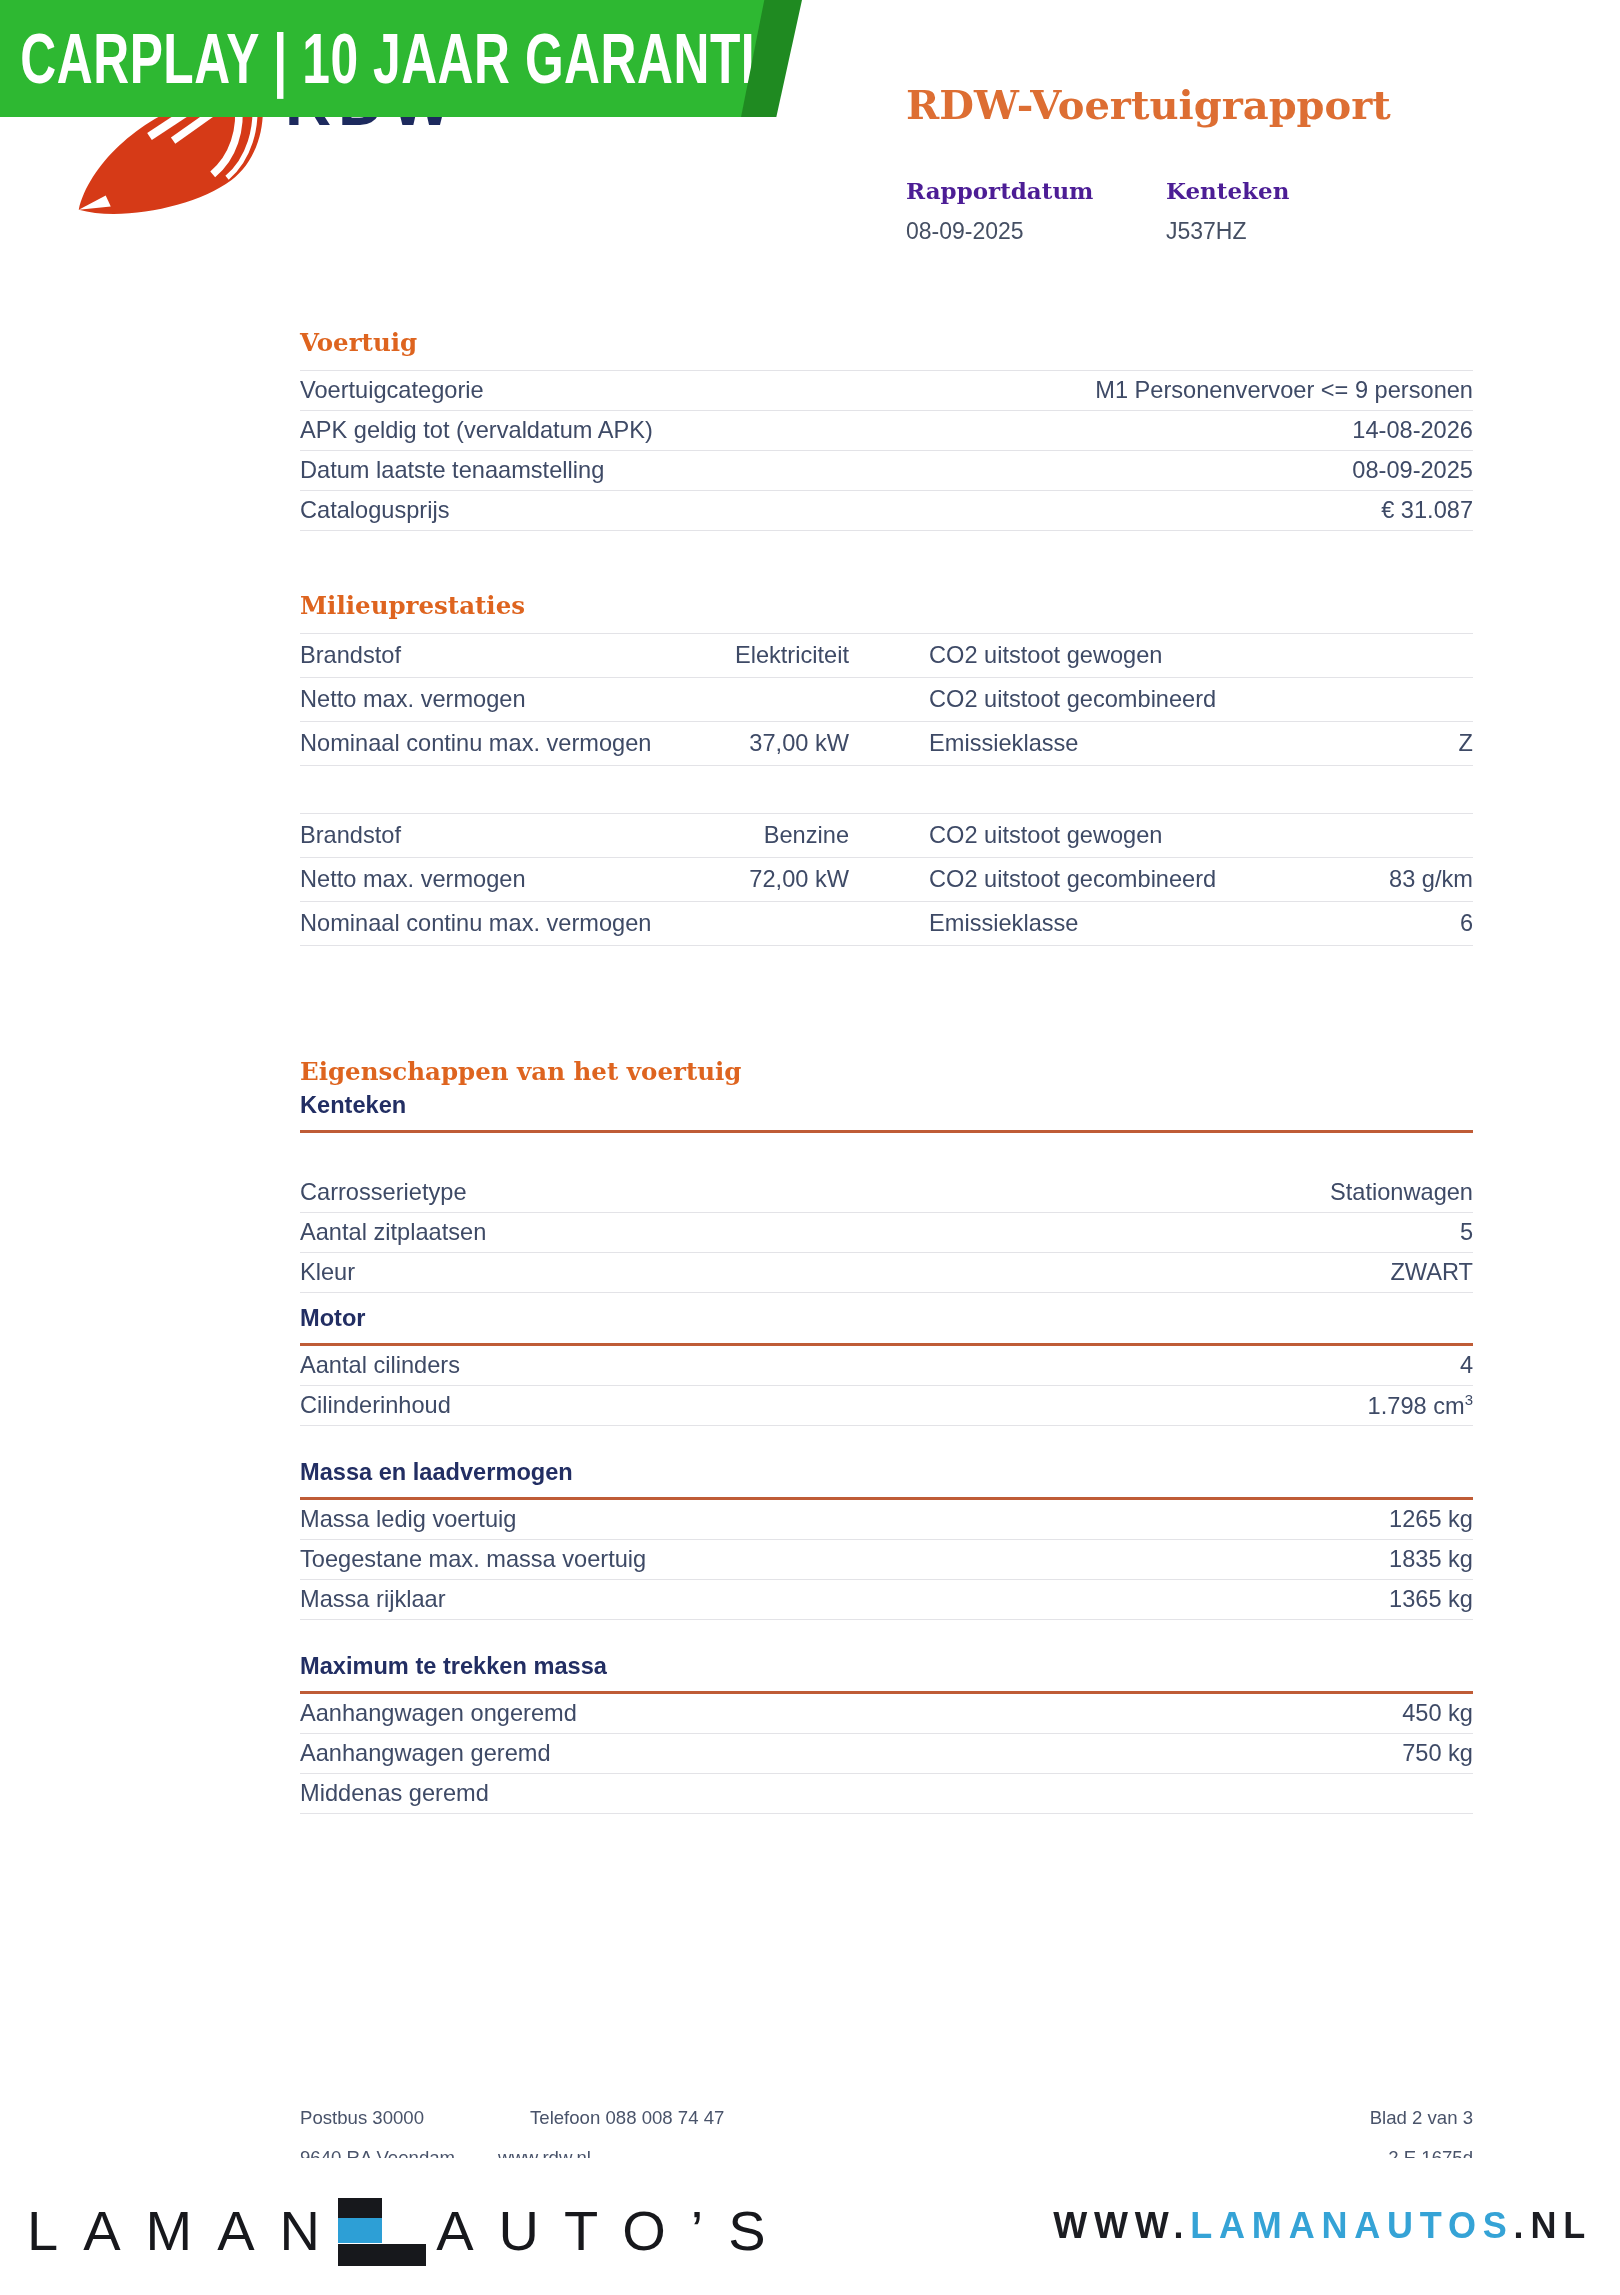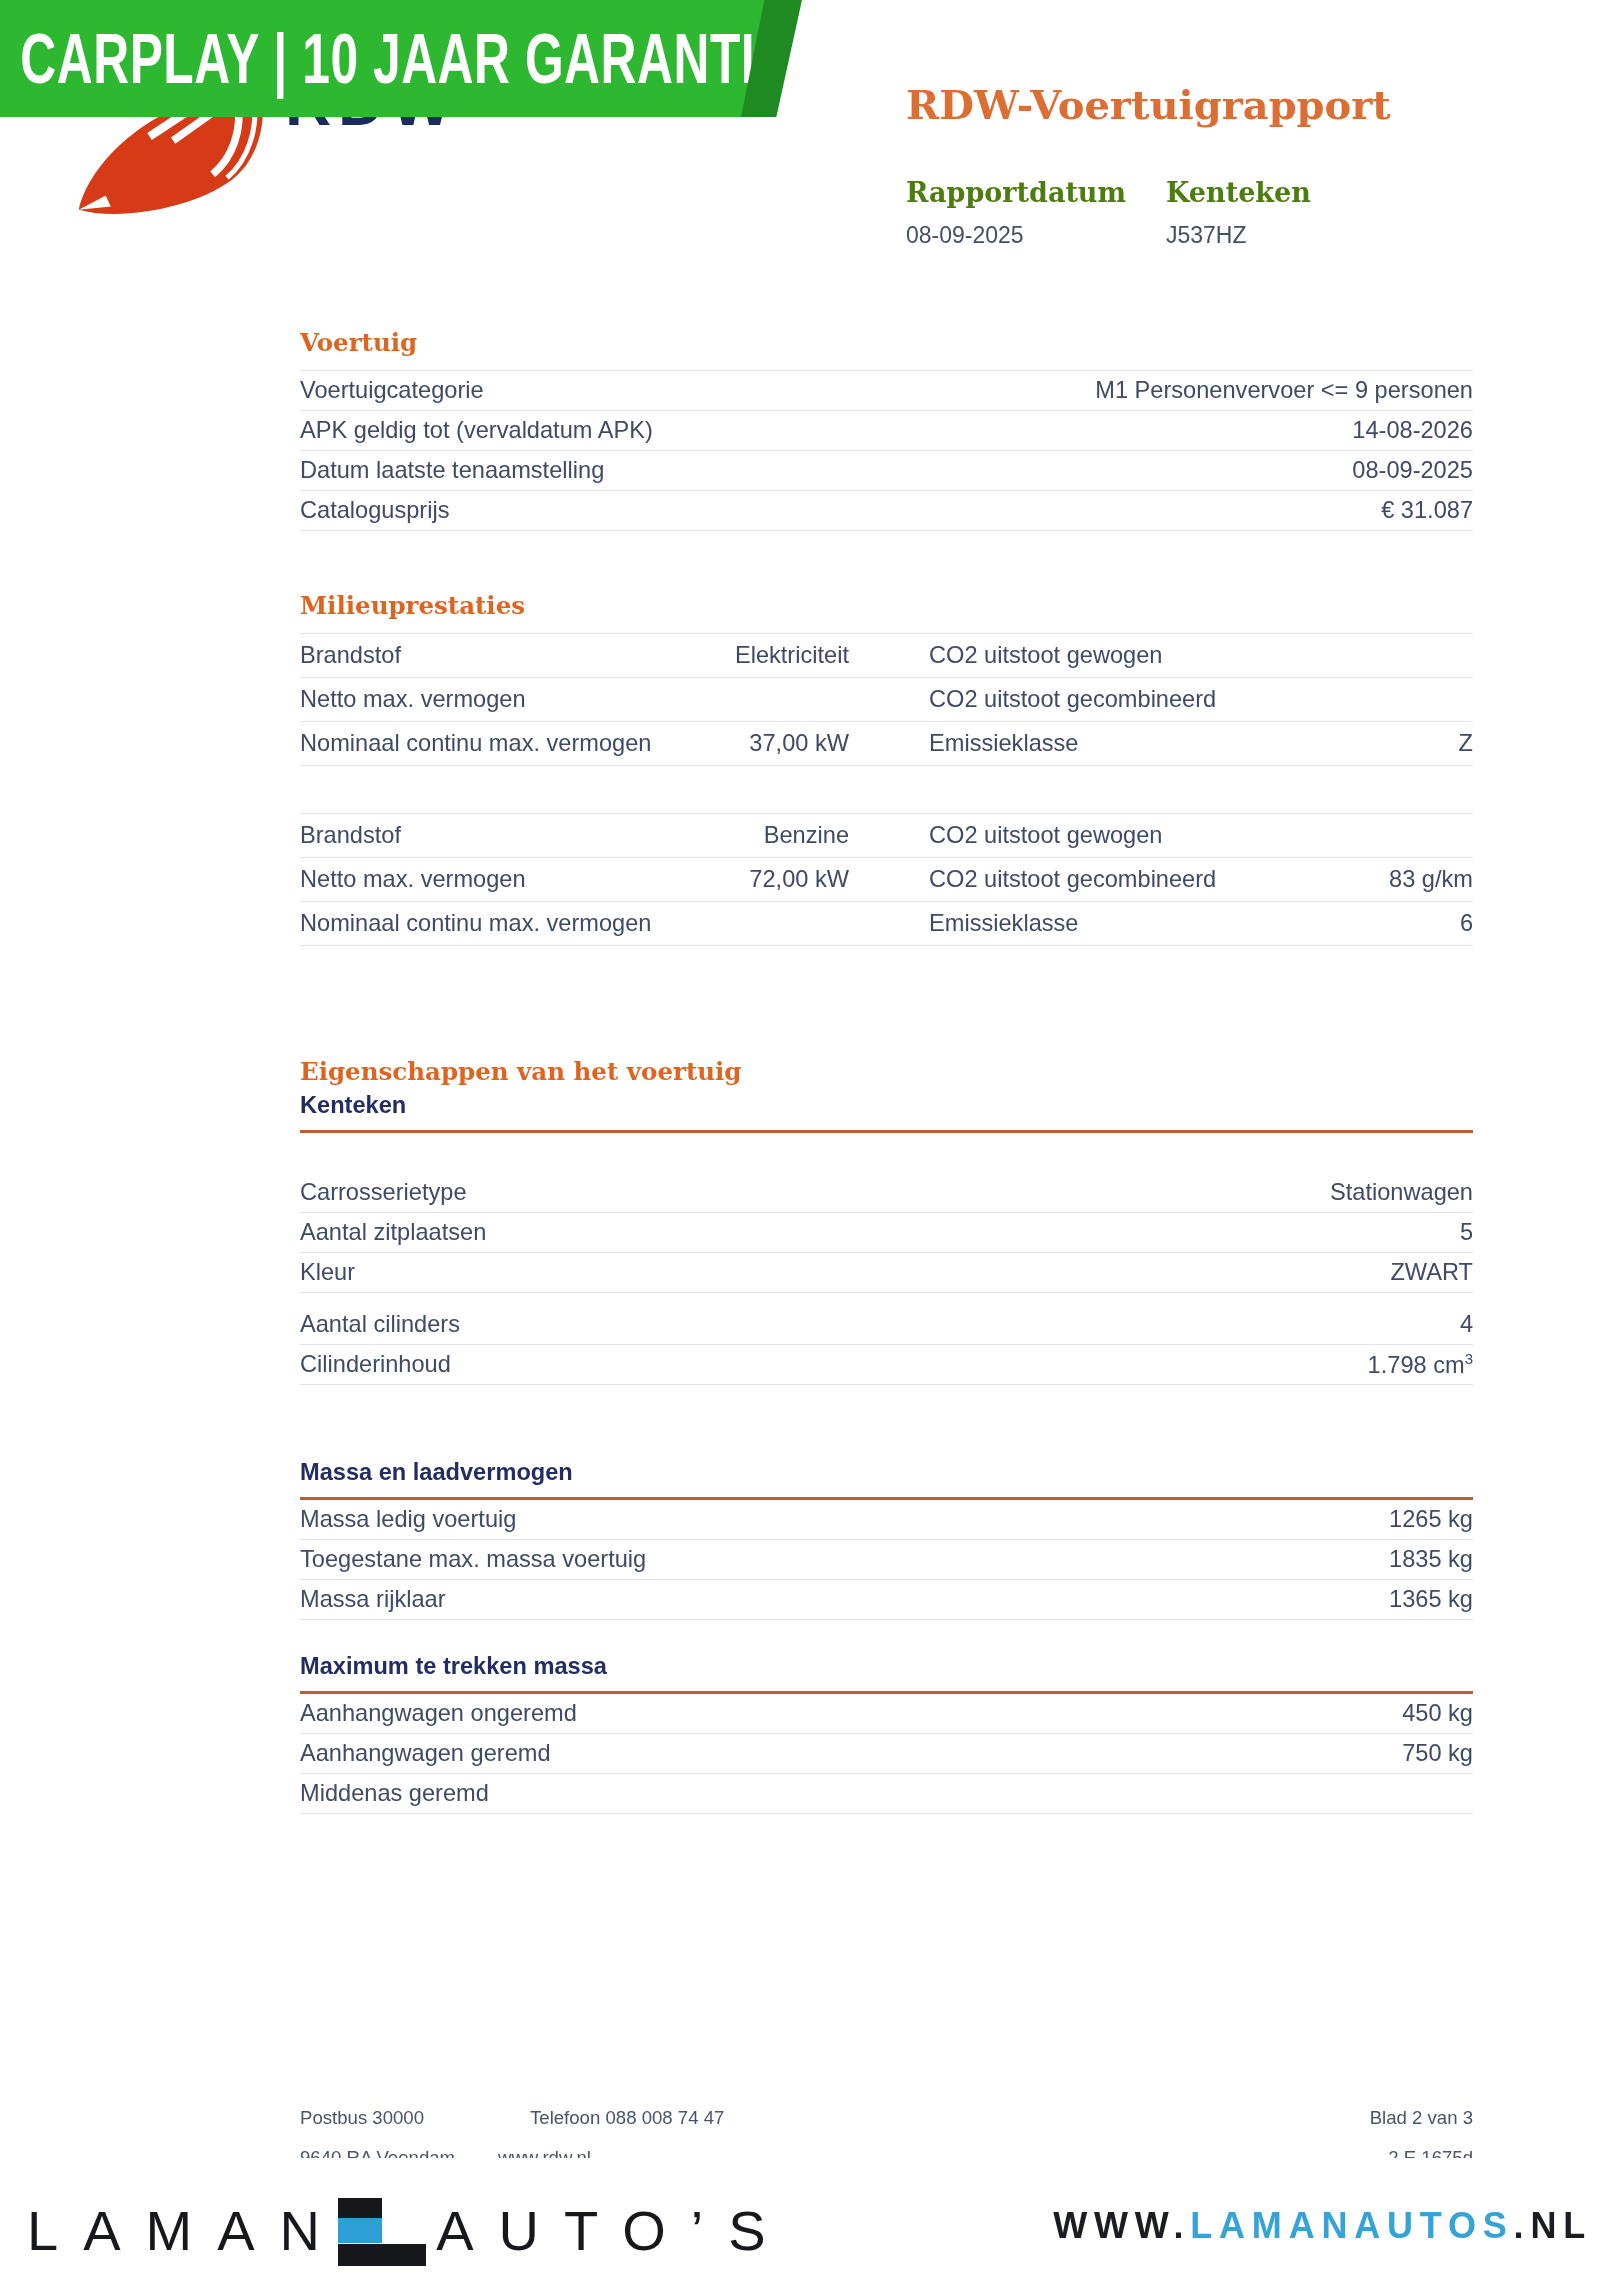--- a/index.html
+++ b/index.html
@@ -25,21 +25,21 @@
   
   .rdw-logo { position:absolute; left:72px; top:51px; width:371px; height:177px; z-index:1; }
   .rdw-swoosh { position:absolute; left:0; top:32px; width:198px; height:144px; }
   .rdw-word { position:absolute; left:213px; top:15px; font-size:64px; font-weight:bold;
     letter-spacing:6.8px; color:#1d2a5e; }
 
   
   .report-title { position:absolute; left:906px; top:81px;
     font-family:"DejaVu Serif", serif; font-weight:bold; font-size:40px; color:#dd6e33; }
   .meta { position:absolute; left:906px; top:177px; width:567px; }
-  .meta-label { font-family:"DejaVu Serif", serif; font-weight:bold; font-size:27px; color:#4d7c0f; }
+  .meta-label { font-family:"DejaVu Serif", serif; font-weight:bold; font-size:23px; color:#4c1d95; }
   .meta-value { font-size:23px; color:#454f63; margin-top:13.5px; }
   .meta-col { position:absolute; top:0; }
   .meta-col.c1 { left:0; }
   .meta-col.c2 { left:260px; }
 
   
   .section { position:absolute; left:300px; width:1173px; }
   .section-title { font-family:"DejaVu Serif", serif; font-weight:bold;
     font-size:24.5px; color:#de641f; margin-bottom:12.7px; }
   .tbl { border-top:0.8px solid #e3e3e7; }
@@ -203,20 +203,21 @@
         <span class="val">5</span>
       </div>
       <div class="row">
         <span>Kleur</span>
         <span class="val">ZWART</span>
       </div>
     </div>
   </div>
 
   <div class="section" style="top:1305px;">
+    <div class="sub-header">Motor</div>
     <div>
       <div class="row">
         <span>Aantal cilinders</span>
         <span class="val">4</span>
       </div>
       <div class="row">
         <span>Cilinderinhoud</span>
         <span class="val"><span>1.798 cm</span><sup>3</sup></span>
       </div>
     </div>

